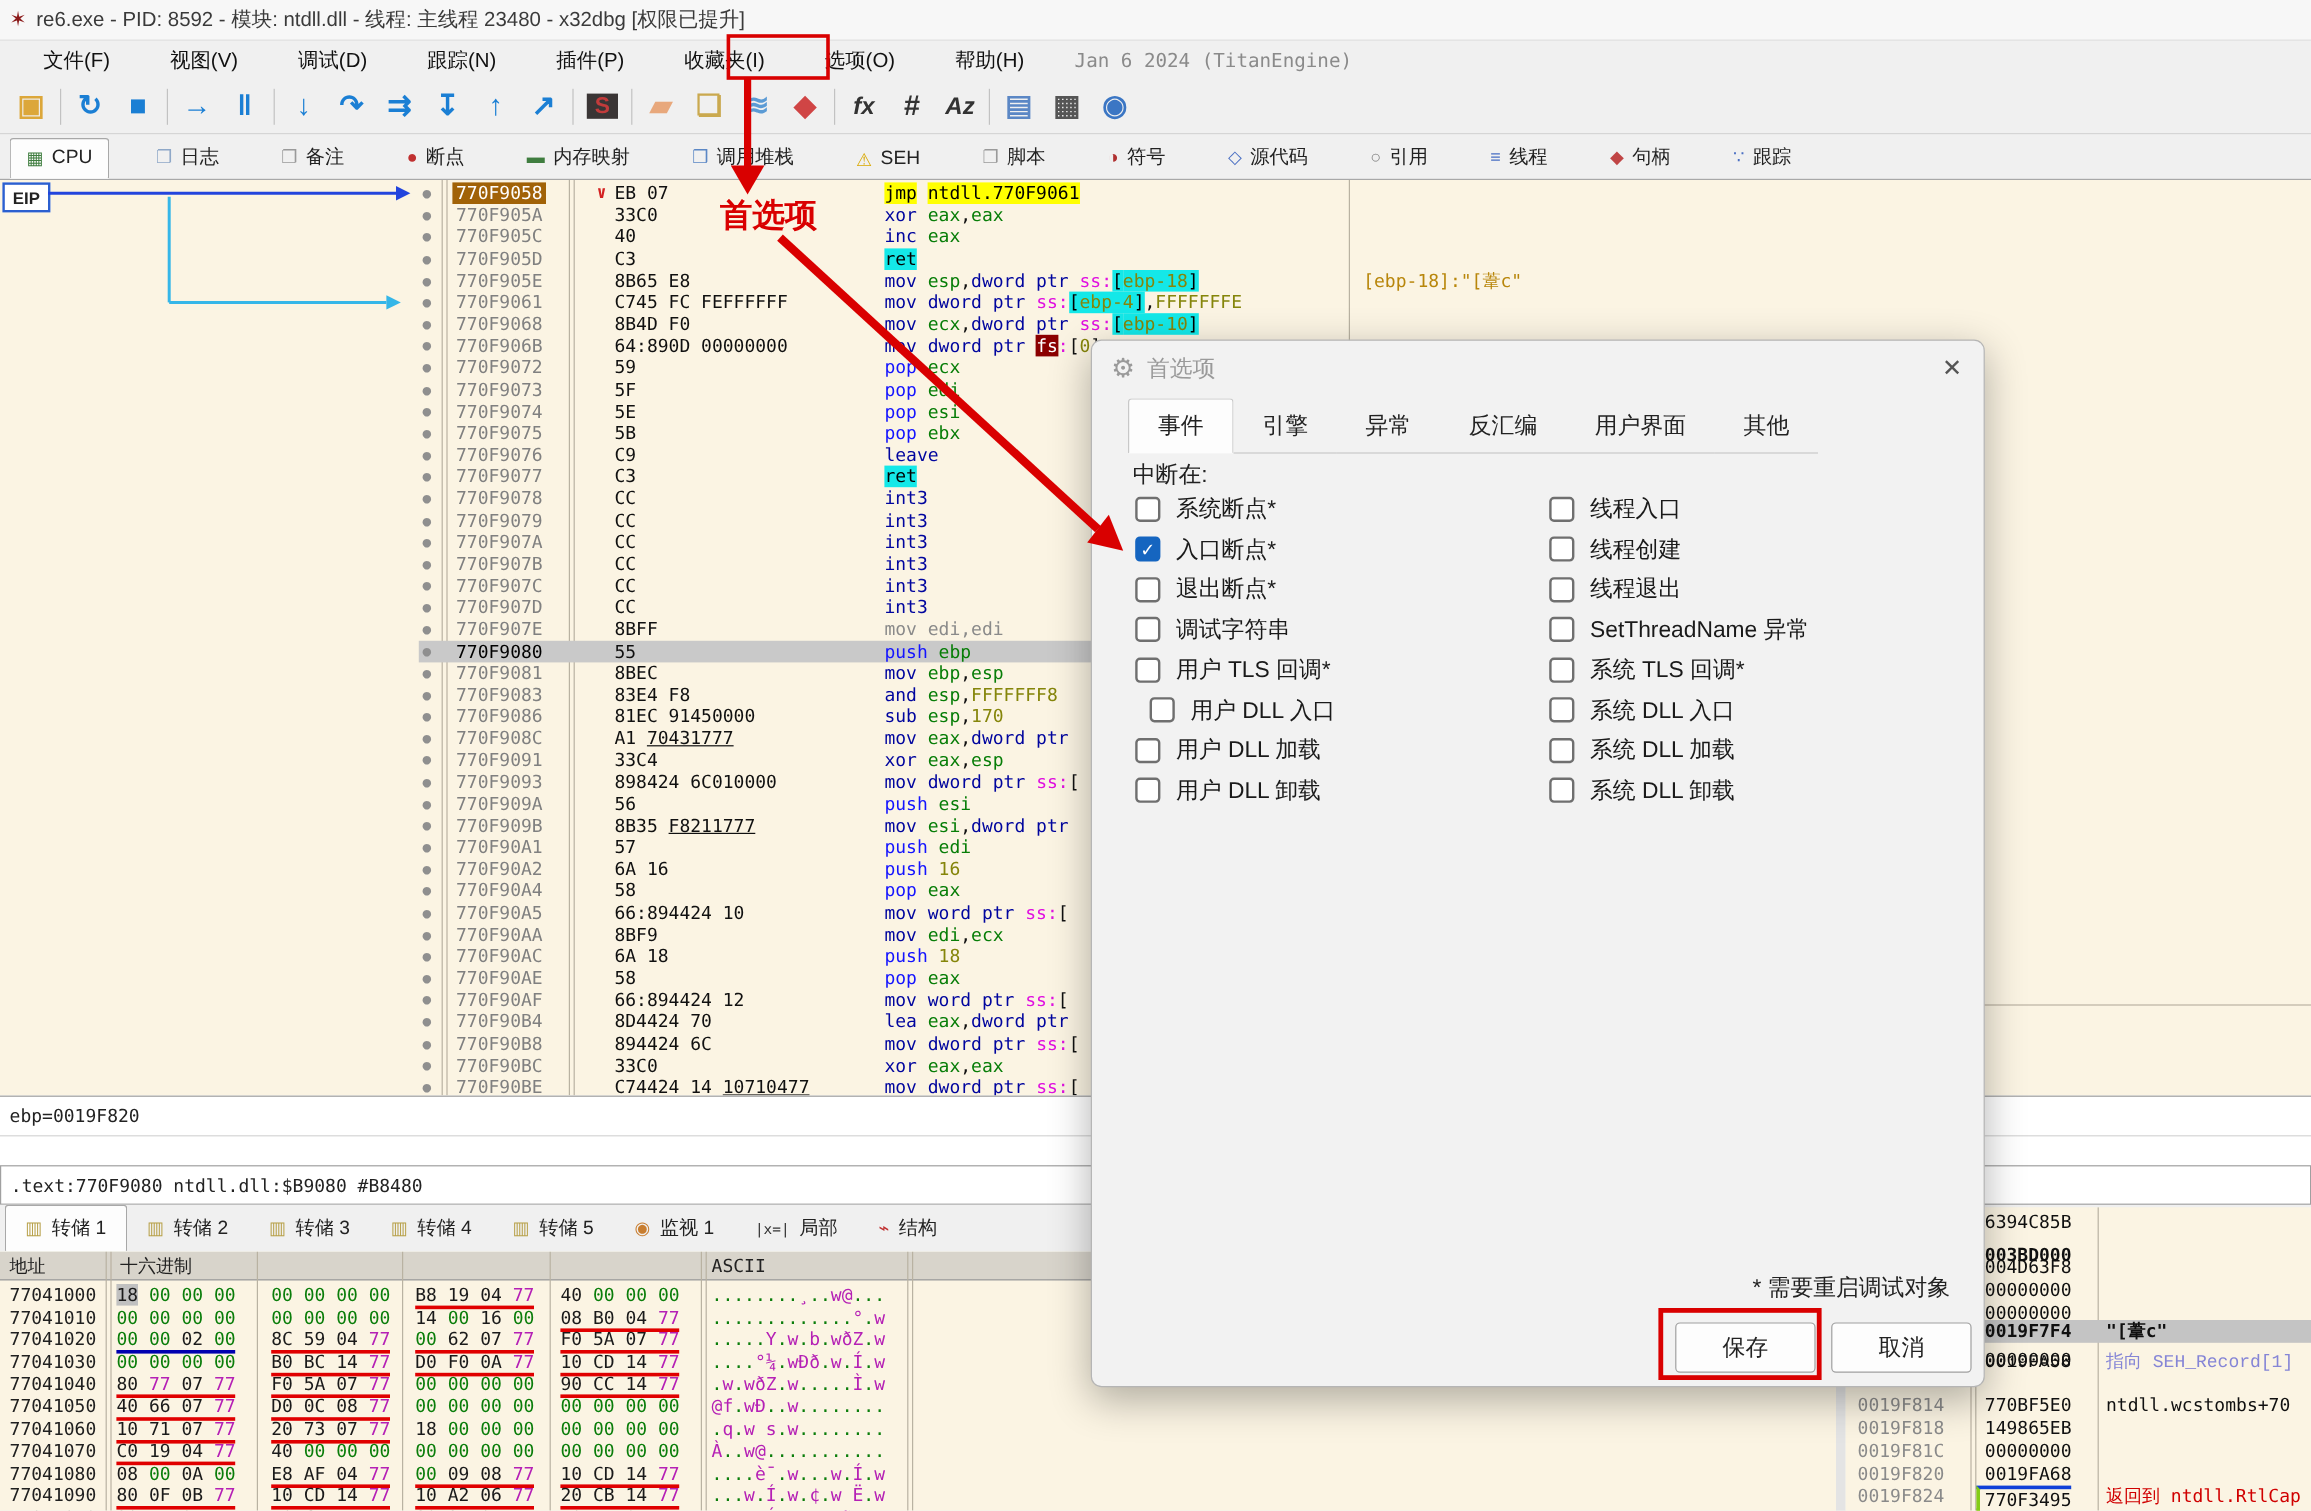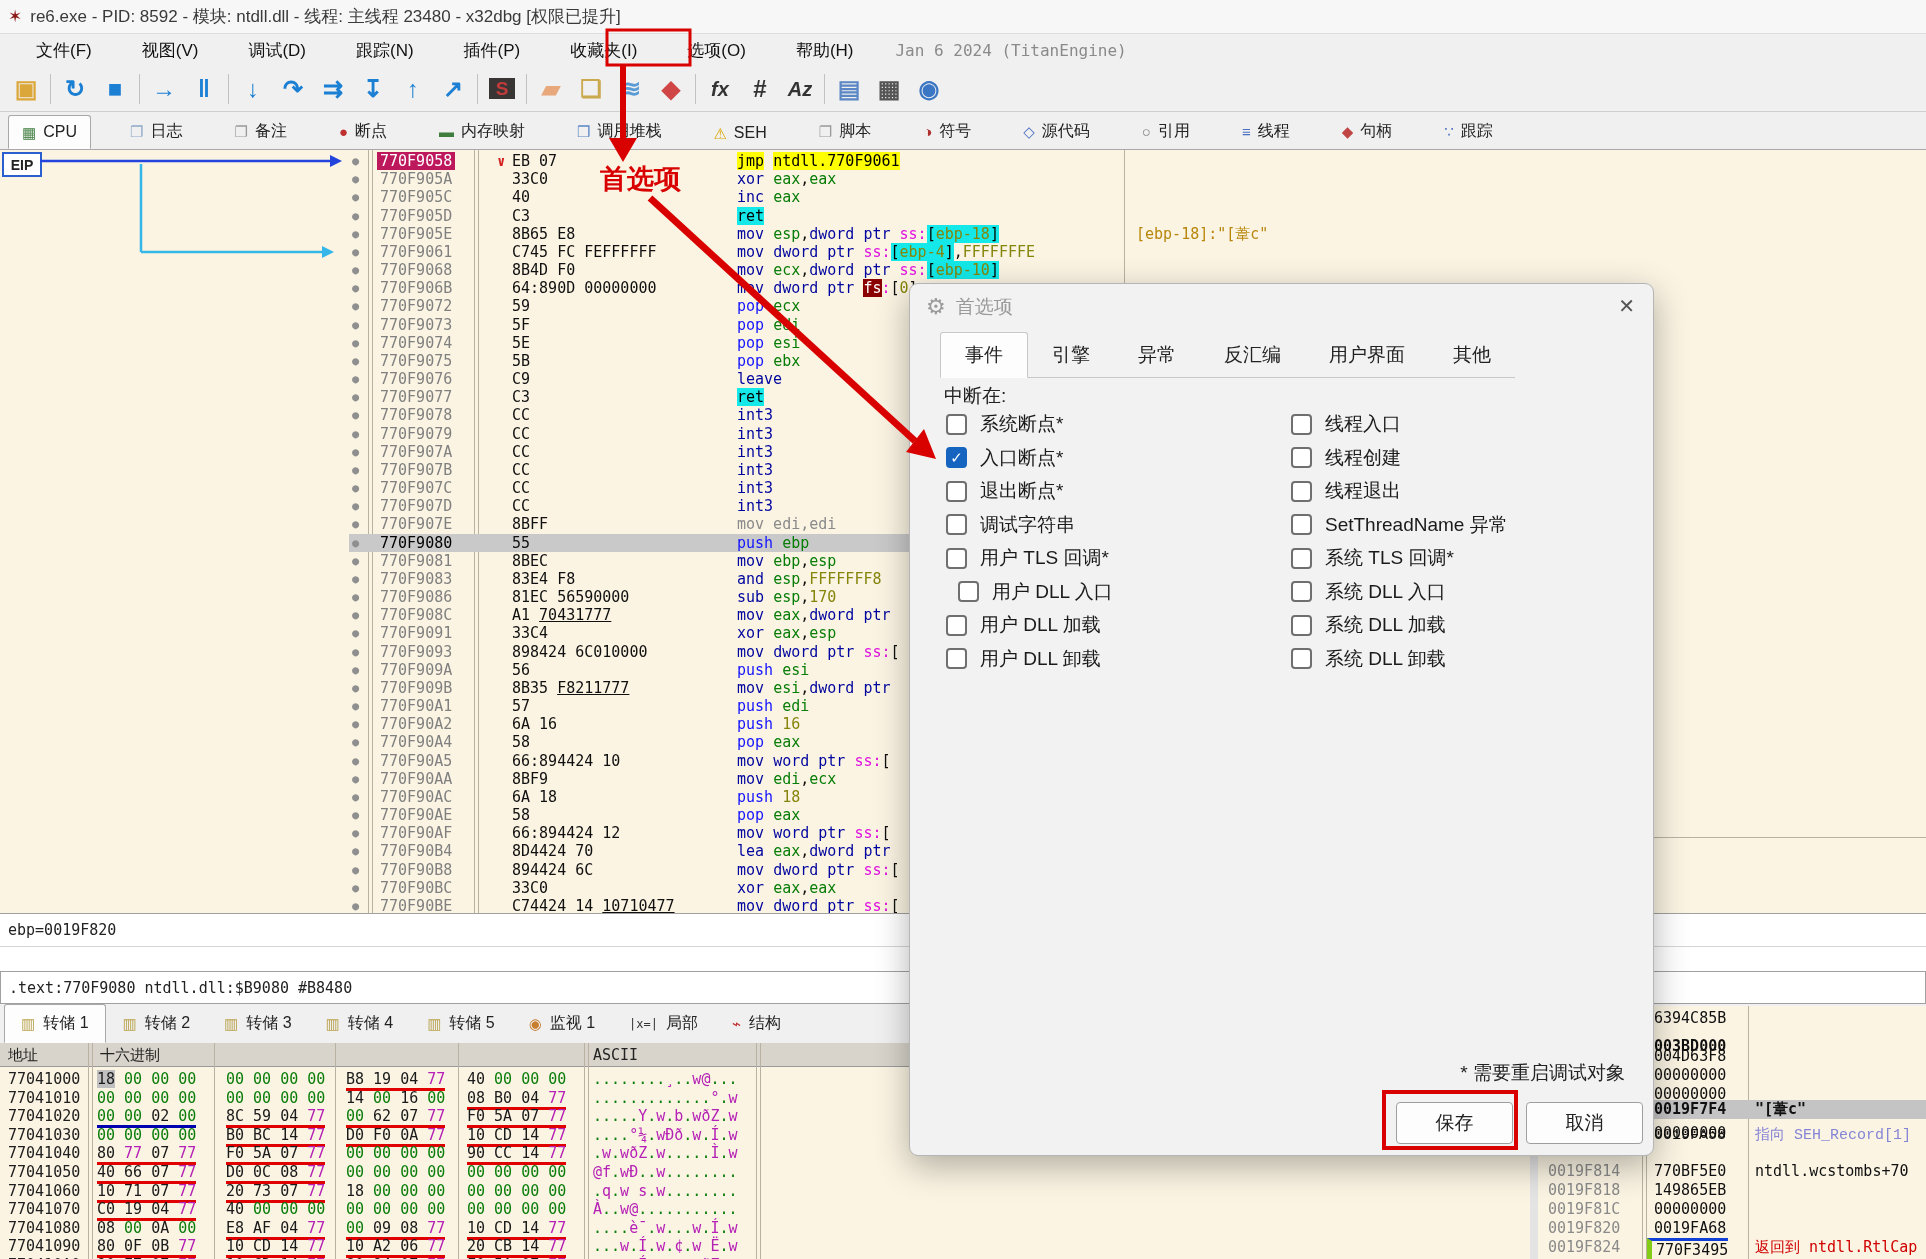--- a/index.html
+++ b/index.html
@@ -27,21 +27,21 @@
   .vtab.active{background:#fdfdfd;border:1px solid #a8a8a8;border-bottom:1px solid #fdfdfd;border-radius:3px 3px 0 0}
   .vicon{font-size:15px;line-height:1}
 
   
   #main{left:0;top:150px;width:1926px;height:763px;background:#fbf4e3;overflow:hidden}
   .vline{position:absolute;top:0;bottom:0;width:1px;background:#b9b2a2}
   .drow{position:absolute;left:0;width:1926px;height:18.17px;font-size:15px;line-height:18px}
   .drow .sbg{position:absolute;left:349px;width:775px;top:0;bottom:0;background:#c9c9c9}
   .bullet{position:absolute;left:352px;color:#8f8f8f;font-size:12px;top:0}
   .daddr{position:absolute;left:380px;color:#808080}
-  .daddr.asel{background:#be185d;color:#fff;padding:0 3px;margin-left:-3px}
+  .daddr.asel{background:#a16207;color:#fff;padding:0 3px;margin-left:-3px}
   .daddr.on-sel{color:#000}
   .dbytes{position:absolute;left:512px;color:#101010;white-space:pre}
   .dinstr{position:absolute;left:737px;white-space:pre}
   .dcomment{position:absolute;left:1136px;color:#b8860b;white-space:pre}
   .jump-chevron{position:absolute;left:497px;color:#d42020;font-weight:bold;font-size:14px}
   
   .tk-m{color:#00059e}.tk-b{color:#1414ff}.tk-r{color:#077d07}.tk-n{color:#85850a}
   .tk-s{color:#e011e0}.tk-k{color:#101010}.tk-g{color:#8a8a8a}
   .tk-y{background:#ffff00;color:#000}.tk-c{background:#14e8e8;color:#000}
   .tk-cb{background:#14e8e8;color:#000}.tk-cn{background:#14e8e8;color:#85850a}
@@ -73,21 +73,21 @@
   .hascii{position:absolute;left:593px}
   .a0{color:#0a7d0a}.ax{color:#b520b5}
   .dvline{position:absolute;top:0;bottom:0;width:1px;background:#b9b2a2}
 
   
   #stack{left:1538px;top:1006px;width:388px;height:253px;background:#fbf4e3;overflow:hidden}
   .srow{position:absolute;left:0;width:388px;height:19.1px;font-size:15px;line-height:19px;white-space:pre}
   .srow .ssel{position:absolute;left:0;right:0;top:0;bottom:0;background:#c4c4c4}
   .saddr{position:absolute;left:10px;color:#8a8a8a}
   .sval{position:absolute;left:116px;color:#101010}
-  .sval.brkt{border-left:5px solid #84cc16;padding-left:4px;margin-left:-7px}
+  .sval.brkt{border-left:3px solid #84cc16;padding-left:4px;margin-left:-7px}
   .sval.brkt-top{border-top:3px solid #1040d8}
   .scm{position:absolute;left:217px;color:#101010}
   .scm.violet{color:#8585d6}.scm.red{color:#d00000}
   #splitter{left:1530px;top:1004px;width:8px;height:255px;background:#e4e4e4}
 
   
   #dialog{left:909px;top:283px;width:743px;height:871px;background:#f2f2f2;border:1px solid #b5b5b5;
           border-radius:9px;box-shadow:0 10px 34px rgba(0,0,0,.30);z-index:50}
   #dlg-title{position:absolute;left:0;top:0;width:100%;height:46px;display:flex;align-items:center;padding-left:16px;box-sizing:border-box}
   #dlg-title .gear{color:#9a9a9a;font-size:22px;margin-right:10px}
@@ -425,21 +425,21 @@
       </div>
       <div class="drow mono" style="top: 419.91px;">
         <span class="bullet">●</span>
         <span class="daddr">770F9083</span>
         <span class="dbytes"><span>83E4 F8</span></span>
         <span class="dinstr"><span class="tk-m">and </span><span class="tk-r">esp</span><span class="tk-k">,</span><span class="tk-n">FFFFFFF8</span></span>
       </div>
       <div class="drow mono" style="top: 438.08px;">
         <span class="bullet">●</span>
         <span class="daddr">770F9086</span>
-        <span class="dbytes"><span>81EC 56590000</span></span>
+        <span class="dbytes"><span>81EC 91450000</span></span>
         <span class="dinstr"><span class="tk-m">sub </span><span class="tk-r">esp</span><span class="tk-k">,</span><span class="tk-n">170</span></span>
       </div>
       <div class="drow mono" style="top: 456.25px;">
         <span class="bullet">●</span>
         <span class="daddr">770F908C</span>
         <span class="dbytes"><span>A1 </span><span class="tk-u">70431777</span></span>
         <span class="dinstr"><span class="tk-m">mov </span><span class="tk-r">eax</span><span class="tk-k">,</span><span class="tk-m">dword ptr</span></span>
       </div>
       <div class="drow mono" style="top: 474.42px;">
         <span class="bullet">●</span>

